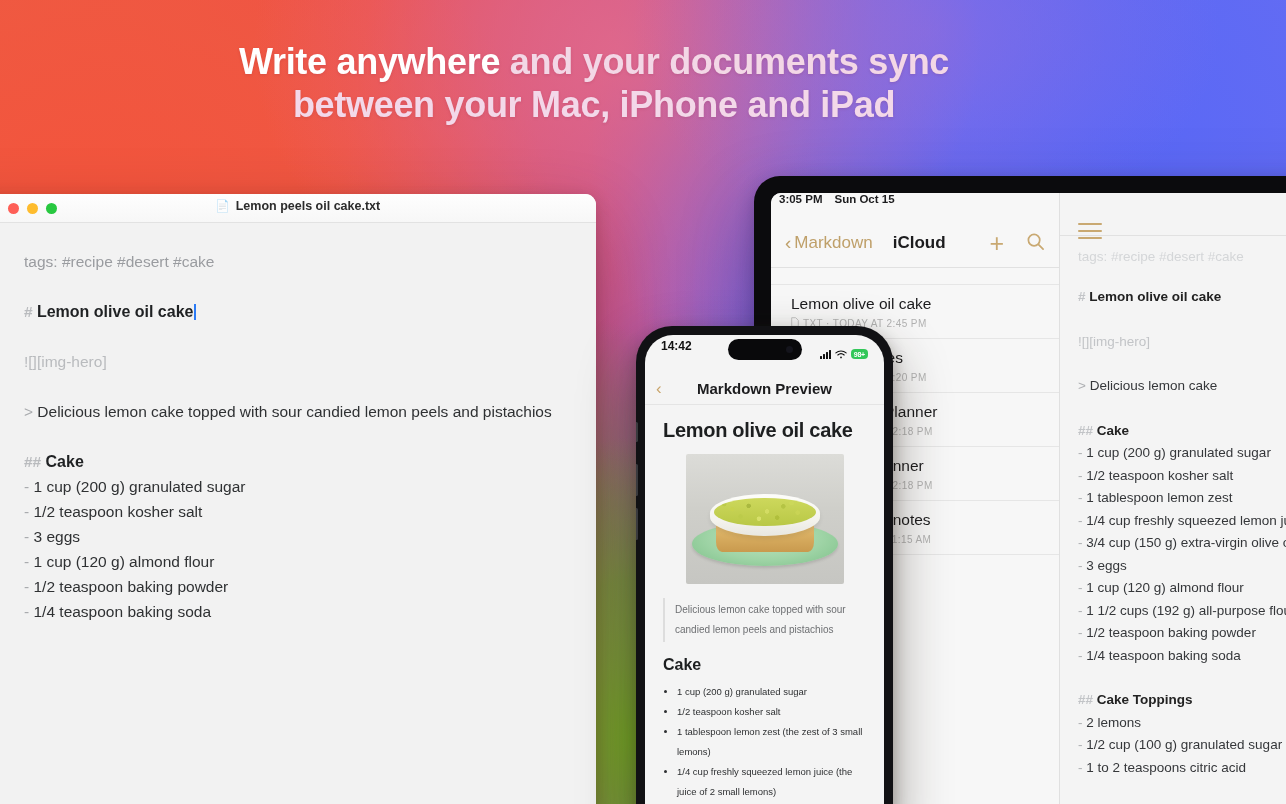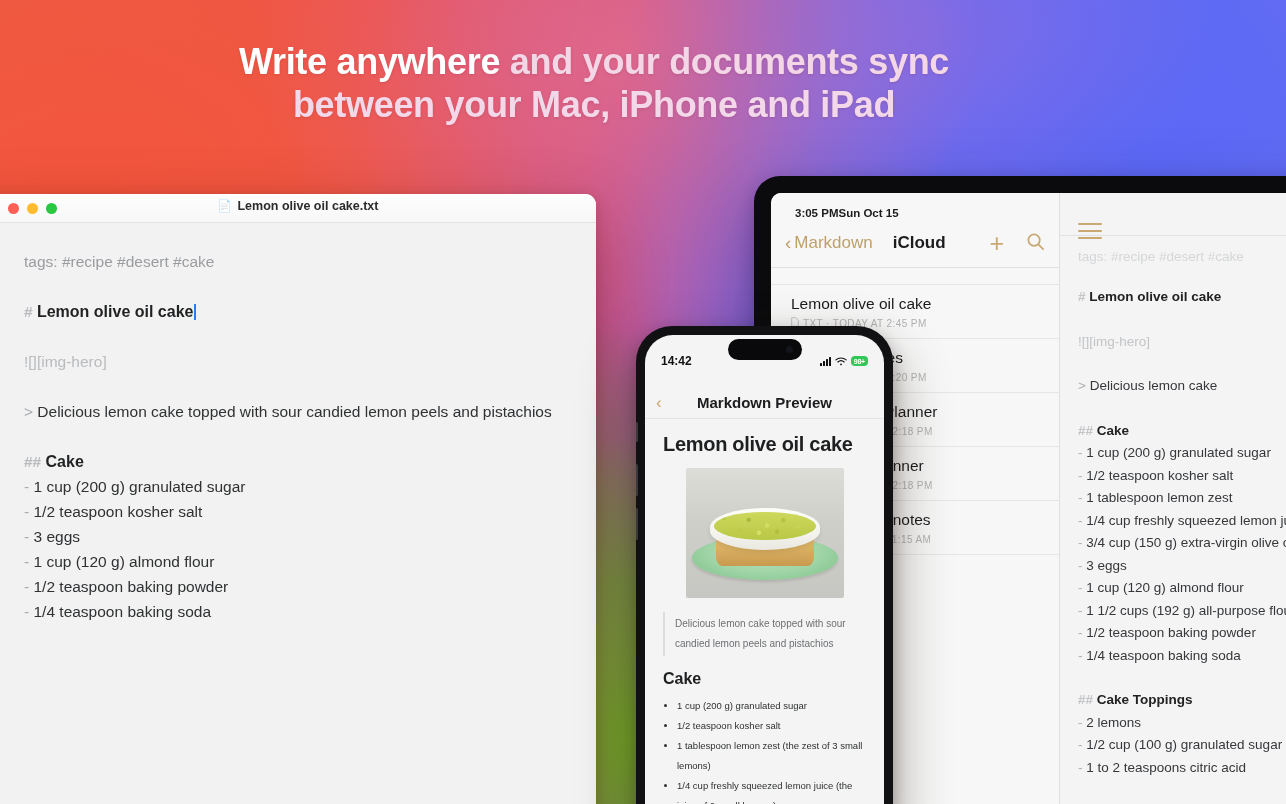--- a/index.html
+++ b/index.html
@@ -67,22 +67,22 @@
     position:absolute;left:754px;top:176px;width:620px;height:660px;
     background:#0b0b0d;border-radius:26px 26px 0 0;
     box-shadow:0 30px 70px rgba(40,20,70,.38), 0 6px 18px rgba(30,10,50,.26);
     padding:17px 0 0 17px;box-sizing:border-box;overflow:hidden;
   }
   #ipad .screen{
     width:603px;height:643px;background:#f5f5f5;border-radius:10px 10px 0 0;
     overflow:hidden;display:flex;position:relative;
   }
   #ipad .pad-left{width:288px;background:#f7f7f7;border-right:1px solid #e0e0e0;position:relative;}
-  #ipad .statusbar{height:26px;display:flex;align-items:flex-end;padding:0 0 0 24px;
-    font-size:11.5px;font-weight:600;color:#1c1c1e;gap:0;}
+  #ipad .statusbar{height:26px;display:flex;align-items:flex-start;padding:0 0 0 8px;
+    font-size:11.5px;font-weight:600;color:#1c1c1e;gap:12px;}
   #ipad .navbar{height:48px;display:flex;align-items:center;gap:0;padding:0 14px;}
   #ipad .back{display:flex;align-items:center;color:#bfa06a;font-size:17px;gap:3px;}
   #ipad .back .chev{font-size:19px;font-weight:400;}
   #ipad .loc-title{font-size:17px;font-weight:700;color:#1c1c1e;margin-left:20px;}
   #ipad .navspacer{flex:1;}
   #ipad .plus{color:#c9a972;font-size:25px;line-height:1;font-weight:300;margin-right:22px;}
   #ipad .srch{color:#c9a972;}
   #ipad .filelist{border-top:1px solid #e1e1e1;}
   #ipad .frow{padding:9px 20px 9px 20px;border-bottom:1px solid #e6e6e6;}
   #ipad .frow.clip{height:10px;padding-top:0;padding-bottom:6px;overflow:hidden;}
@@ -105,21 +105,21 @@
   #iphone{
     position:absolute;left:636px;top:326px;width:257px;height:500px;
     background:#111114;border-radius:36px 36px 0 0;
     box-shadow:0 26px 56px rgba(40,30,20,.42), 0 6px 16px rgba(30,20,10,.3);
     padding:9px 0 0 9px;box-sizing:border-box;overflow:hidden;
   }
   #iphone .btn-sil{position:absolute;left:-1px;top:96px;width:3px;height:20px;background:#3a3a3e;border-radius:2px;}
   #iphone .btn-v1{position:absolute;left:-1px;top:138px;width:3px;height:32px;background:#3a3a3e;border-radius:2px;}
   #iphone .btn-v2{position:absolute;left:-1px;top:182px;width:3px;height:32px;background:#3a3a3e;border-radius:2px;}
   #iphone .screen{width:239px;height:483px;background:#f4f4f4;border-radius:28px 28px 0 0;overflow:hidden;position:relative;}
-  #iphone .sb{height:30px;display:flex;align-items:center;justify-content:space-between;padding:11px 16px;position:relative;}
+  #iphone .sb{height:30px;display:flex;justify-content:space-between;padding:4px 16px;position:relative;}
   #iphone .sb-time{font-size:12px;font-weight:700;color:#111;}
   #iphone .island{position:absolute;left:50%;transform:translateX(-50%);top:4px;width:74px;height:21px;background:#09090b;border-radius:12px;}
   #iphone .island::after{content:"";position:absolute;right:9px;top:7px;width:7px;height:7px;border-radius:50%;background:#14141c;}
   #iphone .sb-right{display:flex;align-items:center;gap:4px;}
   #iphone .bars{display:flex;align-items:flex-end;gap:1px;height:9px;}
   #iphone .bars i{width:2px;background:#111;display:block;border-radius:.5px;}
   #iphone .batt{font-size:7px;font-weight:700;color:#fff;background:#33c759;border-radius:4px;padding:1.5px 3px;letter-spacing:-.2px;}
   #iphone .nav{height:31px;display:flex;align-items:center;position:relative;border-bottom:1px solid #e4e4e4;}
   #iphone .nav .chev{position:absolute;left:11px;color:#c9a46a;font-size:17px;}
   #iphone .nav .t{flex:1;text-align:center;font-size:15px;font-weight:600;color:#1c1c1e;}
@@ -174,21 +174,21 @@
 
 <div id="mac">
   <div class="titlebar">
     <div class="lights">
       <i class="lt-red"></i>
       <i class="lt-yellow"></i>
       <i class="lt-green"></i>
     </div>
     <div class="title">
       <span class="doc-glyph">📄</span>
-      <span>Lemon olive oil cake.txt</span>
+      <span>Lemon peels oil cake.txt</span>
     </div>
   </div>
   <div class="body" id="mac-body">
       <div class="ln"><span class="meta">tags: #recipe #desert #cake</span></div>
       <div class="sp"></div>
       <div class="ln"><span class="hash"># </span><span class="h1">Lemon olive oil cake</span><span class="caret"></span></div>
       <div class="sp"></div>
       <div class="ln"><span class="dim">![][img-hero]</span></div>
       <div class="sp"></div>
       <div class="ln"><span class="dash">&gt; </span><span>Delicious lemon cake topped with sour candied lemon peels and pistachios</span></div>

